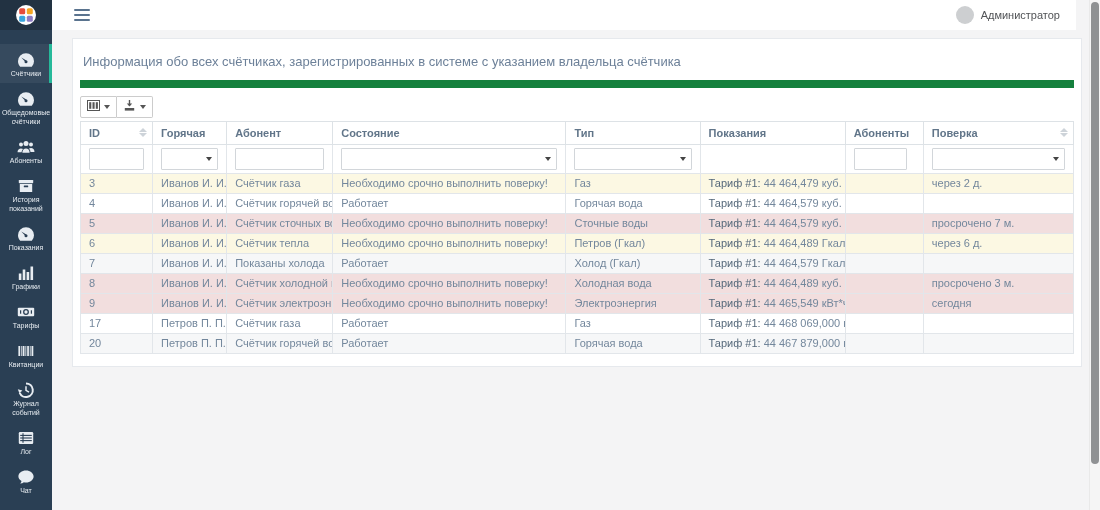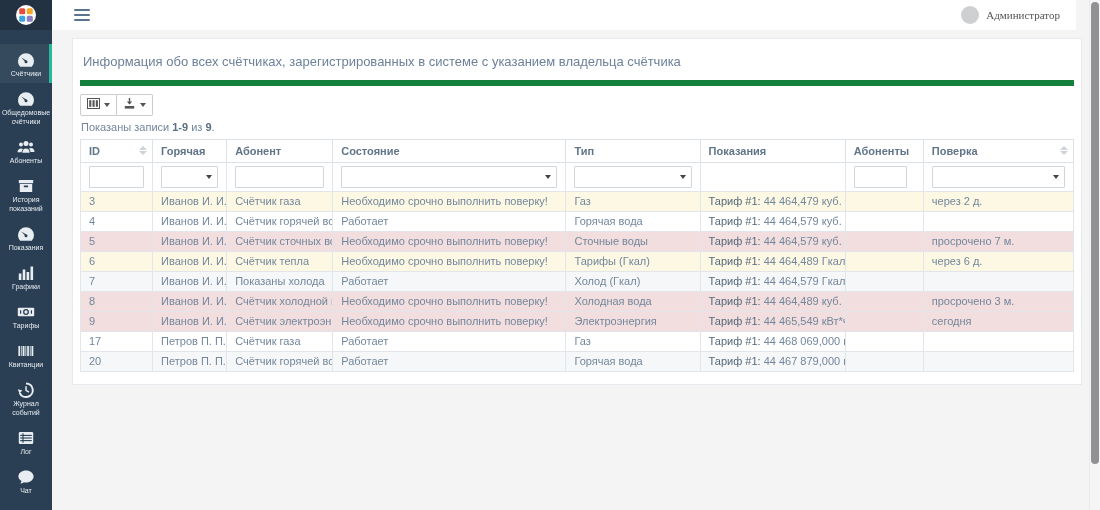--- a/index.html
+++ b/index.html
@@ -35,41 +35,40 @@
   .nav-label {
     display: block; font-size: 7px; line-height: 9px; color: #E7ECF1;
     letter-spacing: 0; word-wrap: break-word;
   }
 
   
   .topbar {
     position: absolute; left: 52px; top: 0; width: 1024px; height: 30px;
     background: #FFFFFF; display: flex; align-items: center; justify-content: space-between;
     padding: 0 16px 0 22px;
-    font-family: Liberation Serif, serif;
   }
   .hamburger { width: 16px; cursor: pointer; padding: 2px 0; }
   .hamburger i {
     display: block; height: 2px; background: #5A738E; margin: 3px 0; border-radius: 1px;
   }
   .user-menu { display: flex; align-items: center; gap: 7px; cursor: pointer; }
   .avatar {
     width: 18px; height: 18px; border-radius: 50%; background: #CDCFD1; display: inline-block;
   }
   .user-name { font-size: 11px; color: #515356; }
 
   
   .content { position: absolute; left: 52px; top: 30px; width: 1048px; height: 480px; }
   .panel {
     margin: 8px 18px 0 20px; background: #fff; border: 1px solid #E6E9ED;
     padding: 6px 7px 12px 7px; min-height: 316px;
   }
   .panel-title {
     font-size: 13px; font-weight: 400; color: #6D8199;
-    padding: 9px 3px 11px 3px; border-bottom: 6px solid #15803d;
+    padding: 9px 3px 11px 3px; border-bottom: 8px solid #15803d;
   }
   .toolbar { margin: 8px 0 3px 0; }
   .btn-group { display: inline-flex; }
   .btn {
     background: #fff; border: 1px solid #CCCCCC; height: 22px; padding: 0 6px;
     display: inline-flex; align-items: center; gap: 4px; cursor: pointer;
   }
   .btn:first-child { border-radius: 2px 0 0 2px; }
   .btn + .btn { border-left: none; border-radius: 0 2px 2px 0; }
   .caret {
@@ -286,21 +285,20 @@
                   <path d="M6.5 1v5.5" stroke="#555" stroke-width="1.4" fill="none"></path>
                   <path d="M3.8 4.5 6.5 7.6 9.2 4.5z" fill="#555"></path>
                   <rect x="1.8" y="9" width="9.4" height="2.6" fill="#555"></rect>
                 </svg>
             </span>
             <span class="caret"></span>
           </button>
         </div>
       </div>
 
-      <div class="summary"><span>Показаны записи </span><b>1-9</b><span> из </span><b>9</b><span>.</span></div>
 
       <table class="grid">
         <colgroup>
           <col style="width:72px">
             <col style="width:74px">
             <col style="width:106px">
             <col style="width:233px">
           <col style="width:134px">
             <col style="width:145px">
             <col style="width:78px">
@@ -371,21 +369,21 @@
               <td>Сточные воды</td>
               <td><b>Тариф #1:</b> <span>44 464,579 куб. м</span></td>
               <td></td>
               <td>просрочено 7 м.</td>
             </tr>
             <tr class="row-warning">
               <td>6</td>
               <td>Иванов И. И.</td>
               <td>Счётчик тепла</td>
               <td>Необходимо срочно выполнить поверку!</td>
-              <td>Тарифы (Гкал)</td>
+              <td>Петров (Гкал)</td>
               <td><b>Тариф #1:</b> <span>44 464,489 Гкал</span></td>
               <td></td>
               <td>через 6 д.</td>
             </tr>
             <tr class="row-stripe">
               <td>7</td>
               <td>Иванов И. И.</td>
               <td>Показаны холода</td>
               <td>Работает</td>
               <td>Холод (Гкал)</td>

